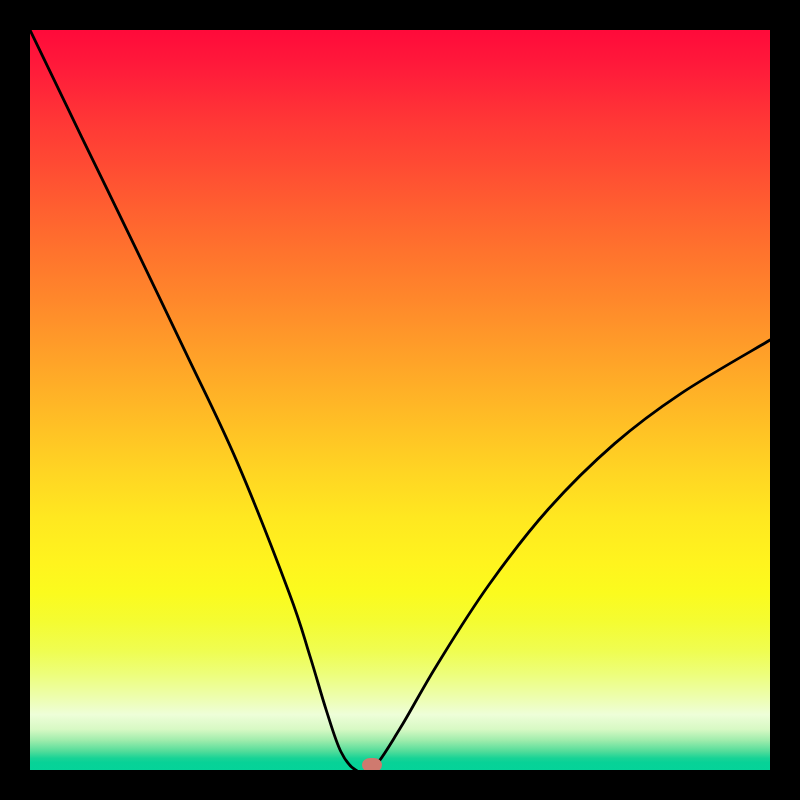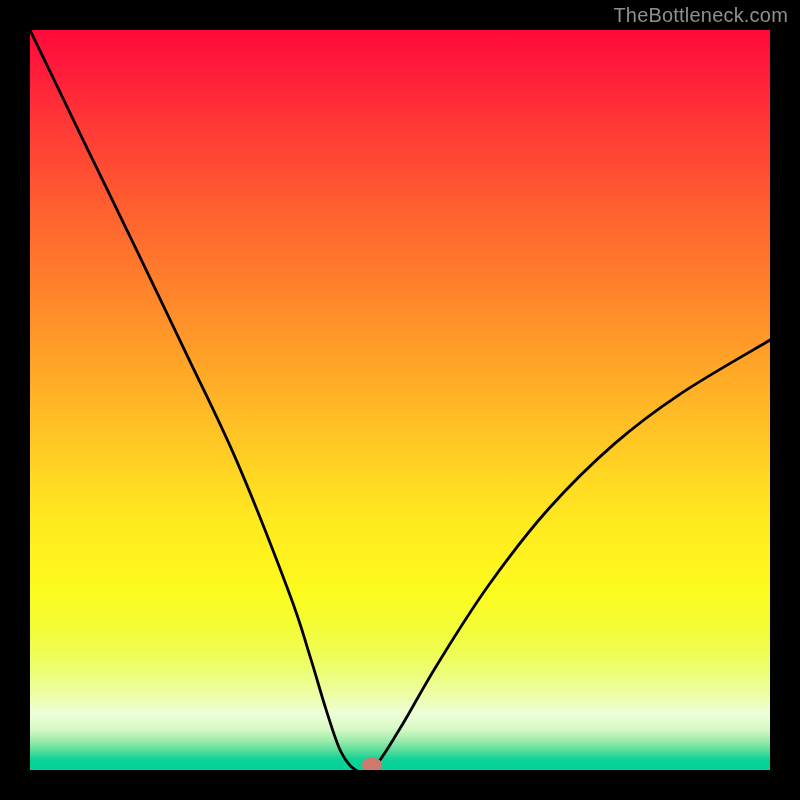--- a/index.html
+++ b/index.html
@@ -82,21 +82,20 @@
     color: #8f8f8f;
     font-family: Arial, Helvetica, sans-serif;
     font-size: 20px;
     letter-spacing: 0.2px;
   }
 </style>
 </head>
 <body>
 
 <div class="frame">
-  <div class="watermark">TheBottleneck.com</div>
   <div class="plot-area">
     <div class="gradient"></div>
     <svg class="curve" viewBox="0 0 740 740" preserveAspectRatio="none">
       <path id="curve-path" d="M 0.00 0.00 C 9.32 19.31, 33.15 68.81, 51.80 107.30 C 70.45 145.79, 84.95 175.23, 103.60 213.86 C 122.25 252.49, 136.75 282.61, 155.40 321.90 C 174.05 361.19, 188.55 388.87, 207.20 432.16 C 225.85 475.45, 245.95 527.63, 259.00 562.40 C 272.05 597.17, 273.06 604.25, 279.72 625.30 C 286.38 646.35, 290.41 662.00, 296.00 679.32 C 301.59 696.64, 305.47 710.58, 310.80 721.50 C 316.13 732.42, 320.01 736.67, 325.60 740.00 C 331.19 743.33, 333.89 747.46, 341.88 740.00 C 349.87 732.54, 358.28 717.47, 370.00 698.56 C 381.72 679.65, 391.02 660.76, 407.00 634.92 C 422.98 609.08, 438.82 582.97, 458.80 555.00 C 478.78 527.03, 495.36 504.96, 518.00 479.52 C 540.64 454.08, 560.62 434.57, 584.60 413.66 C 608.58 392.75, 623.23 381.99, 651.20 363.34 C 679.17 344.69, 724.02 319.65, 740.00 310.06" stroke="#000" stroke-width="2.8" fill="none" stroke-linecap="round" stroke-linejoin="round"></path>
     </svg>
     <div class="marker" id="marker" style="left: 341.88px; top: 735px;"></div>
   </div>
 </div>
 
 </body></html>

